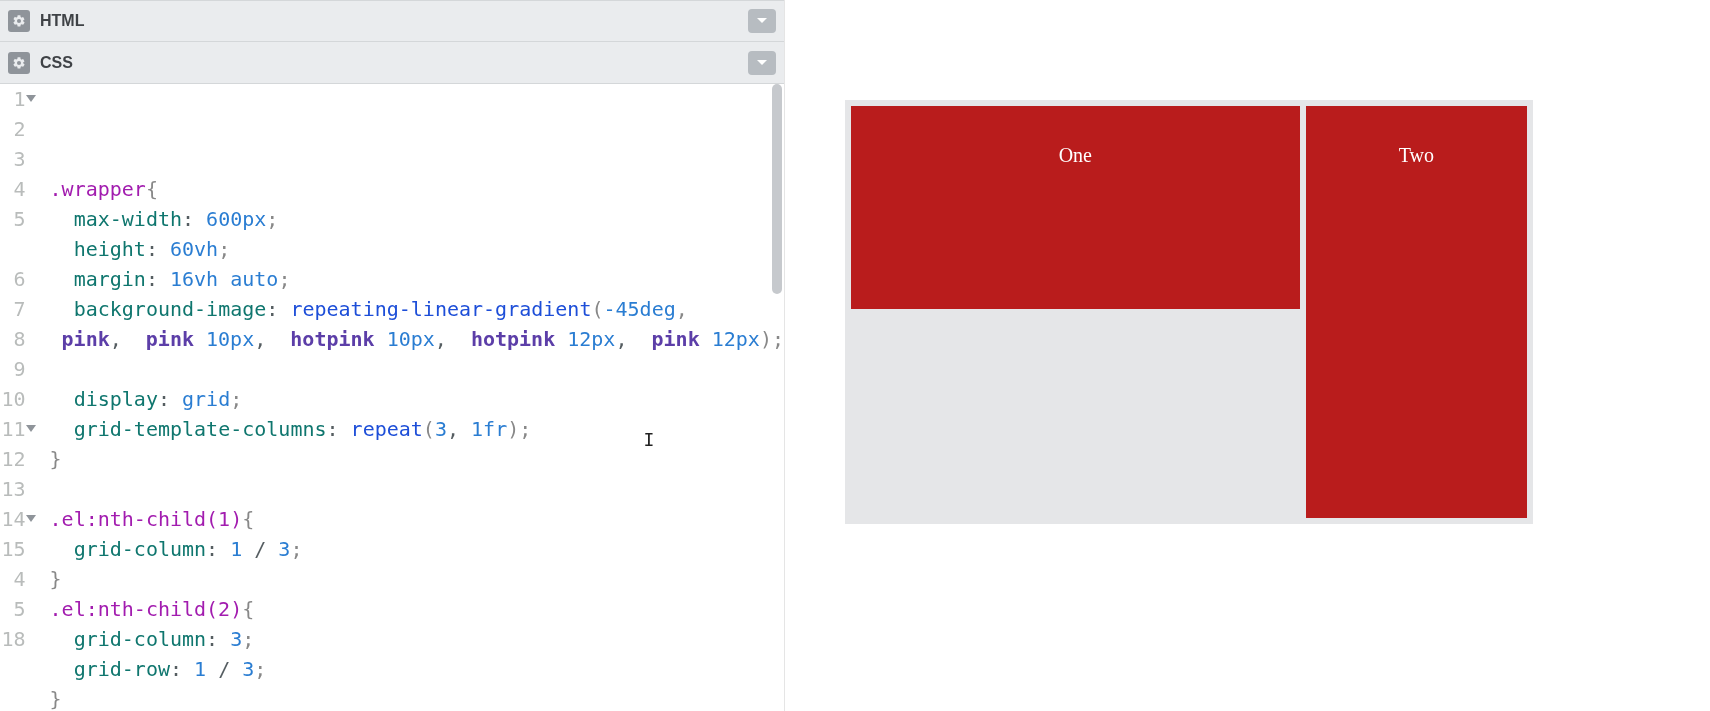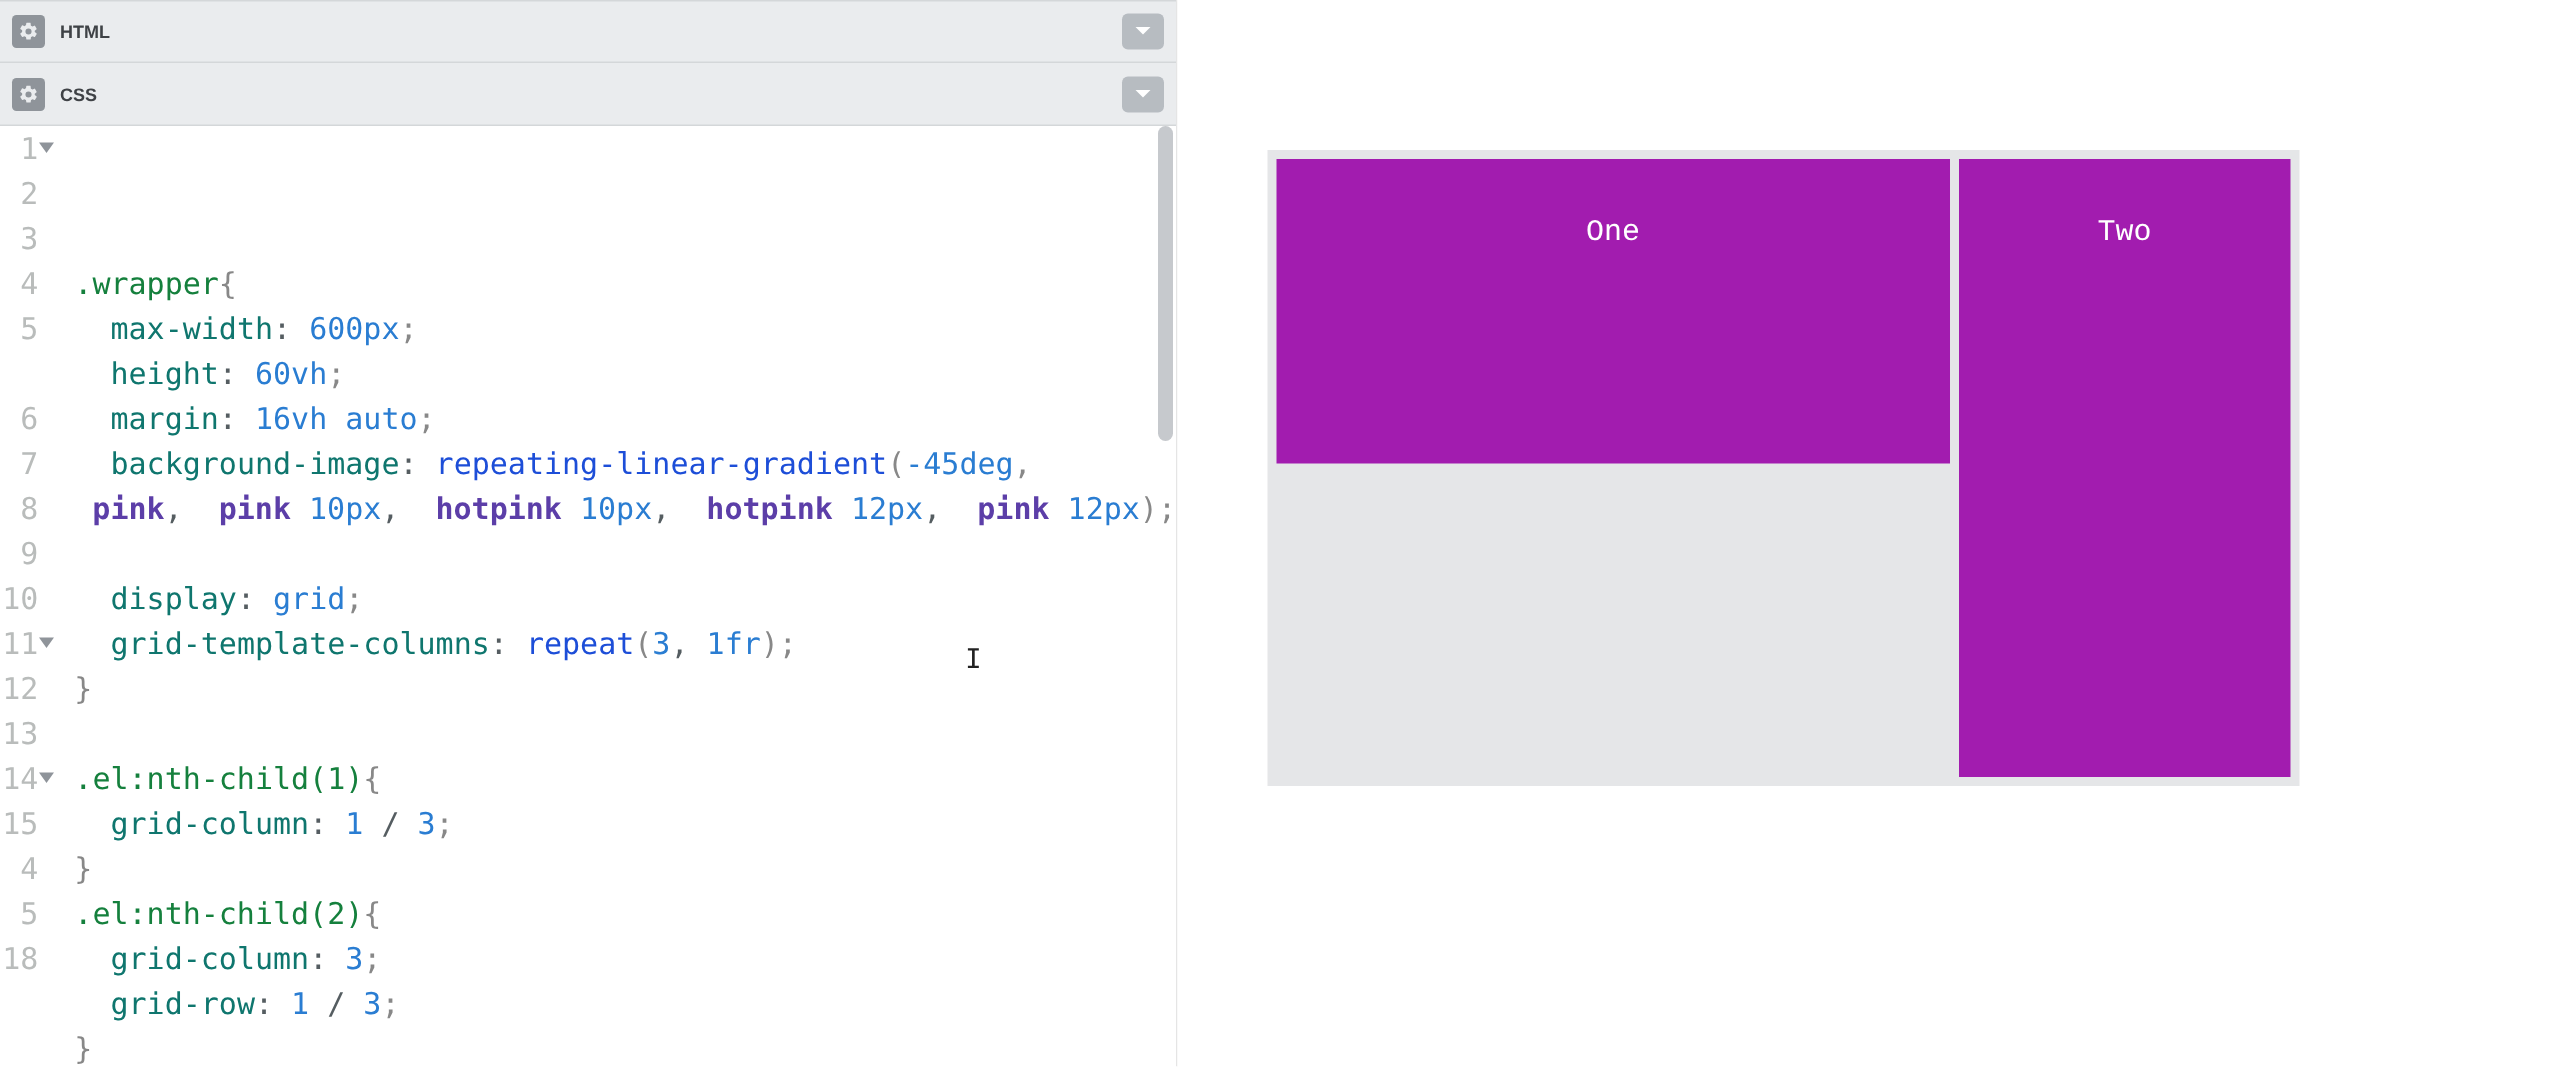--- a/index.html
+++ b/index.html
@@ -25,21 +25,21 @@
 
 .gear-btn {
   width: 22px; height: 22px;
   background: #8f949a;
   border-radius: 3px;
   display: flex; align-items: center; justify-content: center;
   cursor: pointer;
 }
 .gear-btn svg { width: 14px; height: 14px; fill: #eaecee; }
 
-.panel-title { font-weight: 700; font-size: 12px; color: #3f4246; }
+.panel-title { font-weight: 700; font-size: 16px; color: #3f4246; }
 
 .panel-chevron {
   margin-left: auto;
   width: 28px; height: 24px;
   background: #b7bcc1;
   border-radius: 4px;
   display: flex; align-items: center; justify-content: center;
   cursor: pointer;
 }
 .panel-chevron svg { width: 12px; height: 10px; fill: #fff; }
@@ -68,21 +68,21 @@
   position: absolute;
   right: -10px; top: 11px;
   width: 0; height: 0;
   border-left: 5px solid transparent;
   border-right: 5px solid transparent;
   border-top: 7px solid #8f949a;
 }
 .code { flex: 1; padding-left: 18px; white-space: pre; color: #555d61; position: relative; }
 .code .row { height: 30px; }
 
-.tok-sel   { color: #15803d; }
+.tok-sel   { color: #a21caf; }
 .tok-prop  { color: #0f766e; }
 .tok-num   { color: #2a7dd2; }
 .tok-kw    { color: #2a7dd2; }
 .tok-fn    { color: #1d4ed8; }
 .tok-bold  { color: #5c3ea8; font-weight: 700; margin-left: 12px; }
 .tok-punc  { color: #888; }
 
 .cursor-caret {
   position: absolute;
   top: 341px; left: 612px;
@@ -105,23 +105,23 @@
   left: 60px; top: 100px;
   width: 688px; height: 424px;
   background: #e5e6e8;
   display: grid;
   grid-template-columns: repeat(3, 1fr);
   grid-template-rows: 1fr 1fr;
   gap: 6px;
   padding: 6px;
 }
 .cell {
-  background: #a21caf;
+  background: #b91c1c;
   color: #fff;
-  font-family: Liberation Mono, monospace;
+  font-family: Liberation Serif, serif;
   font-size: 20px;
   text-align: center;
   padding-top: 38px;
 }
 .c1 { grid-column: 1 / 3; }
 .c2 { grid-column: 3; grid-row: 1 / 3; }
 </style>
 </head>
 <body>
 

